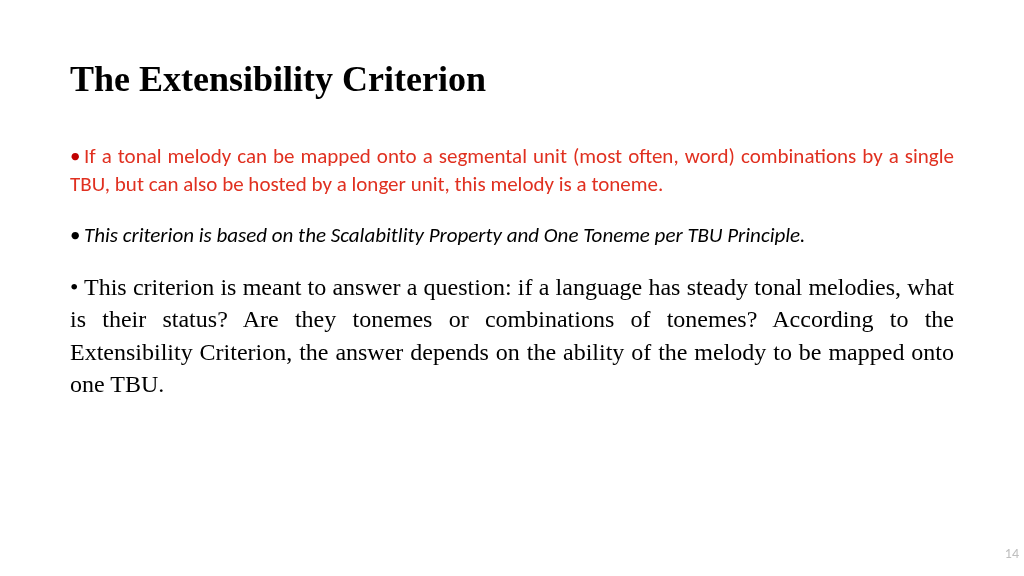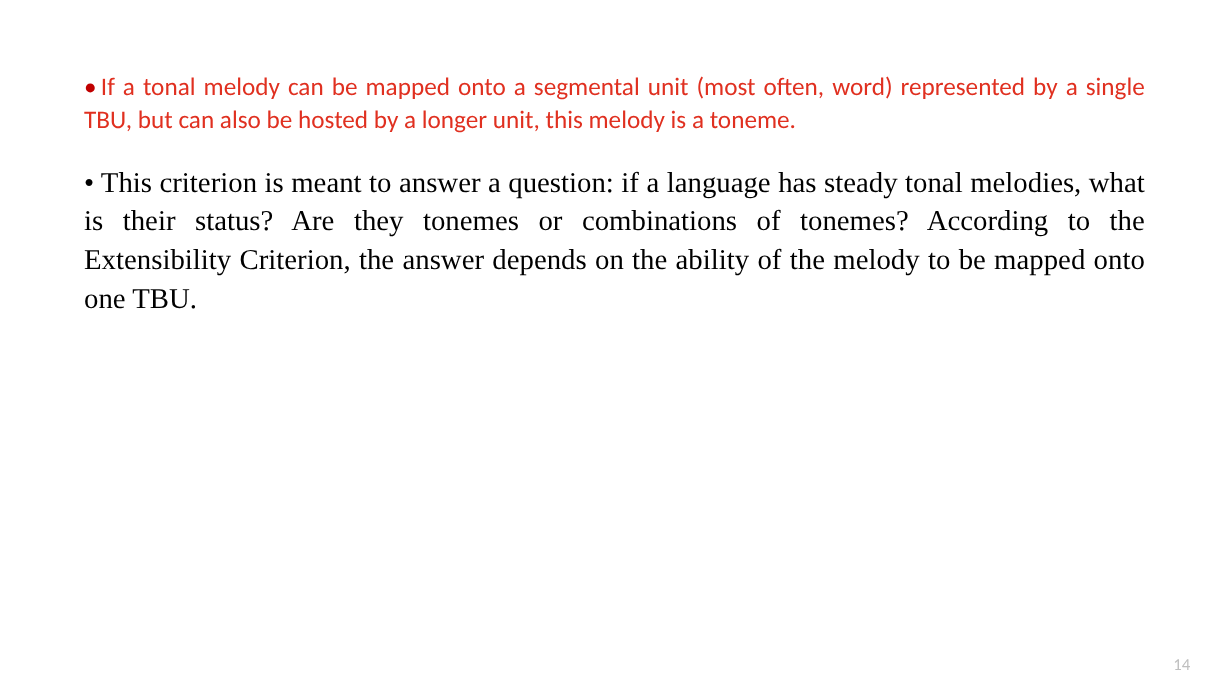--- a/index.html
+++ b/index.html
@@ -33,35 +33,39 @@
       width: 14px;
     }
     .b1 { color: #e03020; }
     .b1 .bullet-marker { color: #c00000; }
     .b2 { color: #000; font-style: italic; }
     .b2 .bullet-marker { color: #000; font-style: normal; }
     .b3 { color: #000; font-family: "Times New Roman", Times, serif; font-size: 24px; }
     .b3 .bullet-marker { color: #000; }
     .page-num {
       position: absolute;
-      right: 32px;
+      right: 5px;
       bottom: 14px;
       font-size: 14px;
       color: #bfbfbf;
       font-family: Calibri, Arial, sans-serif;
     }
   </style>
 </head>
 <body>
 
 <div class="slide">
+  <h1 class="title">The Extensibility Criterion</h1>
 
   <div class="bullet b1">
-    <span class="bullet-marker">•</span><span>If a tonal melody can be mapped onto a segmental unit (most often, word) represented by a single TBU, but can also be hosted by a longer unit, this melody is a toneme.</span>
+    <span class="bullet-marker">•</span><span>If a tonal melody can be mapped onto a segmental unit (most often, word) combinations by a single TBU, but can also be hosted by a longer unit, this melody is a toneme.</span>
   </div>
 
+  <div class="bullet b2">
+    <span class="bullet-marker">•</span><span>This criterion is based on the Scalabitlity Property and One Toneme per TBU Principle.</span>
+  </div>
 
   <div class="bullet b3">
     <span class="bullet-marker">•</span><span>This criterion is meant to answer a question: if a language has steady tonal melodies, what is their status? Are they tonemes or combinations of tonemes? According to the Extensibility Criterion, the answer depends on the ability of the melody to be mapped onto one TBU.</span>
   </div>
 </div>
 
 <div class="page-num">14</div>
 
 </body></html>

